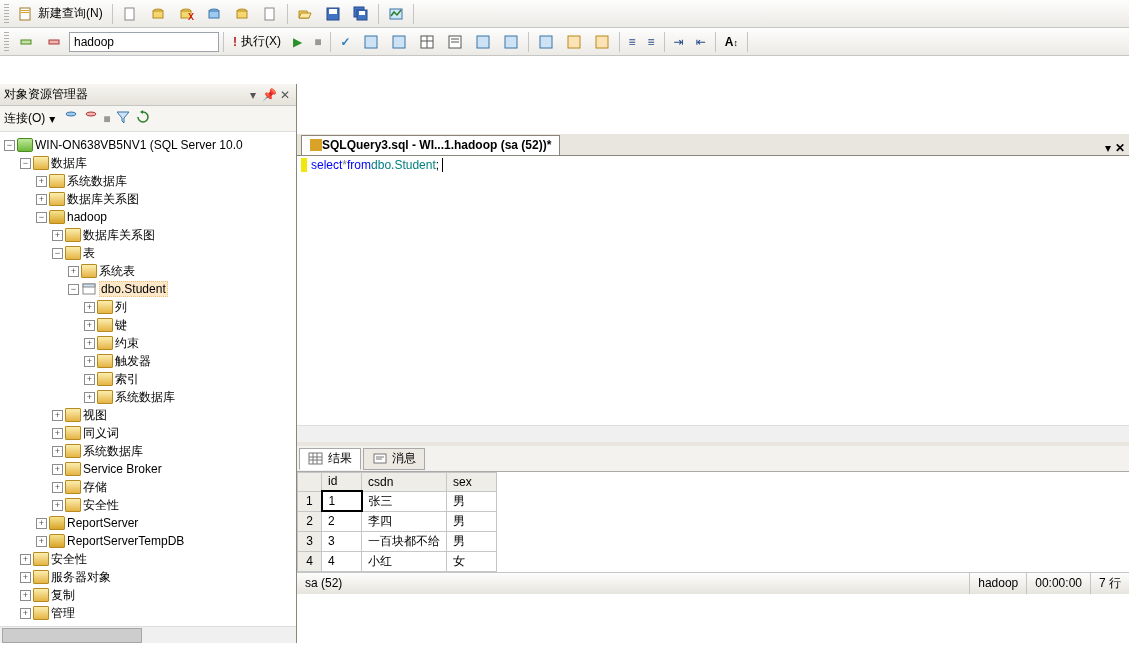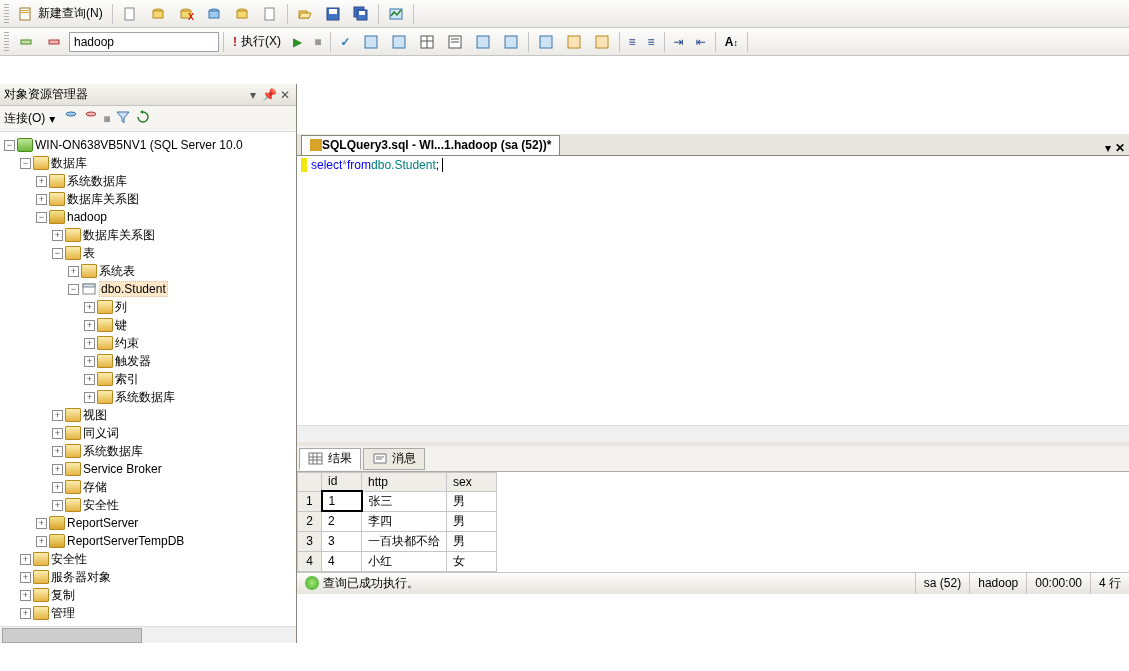--- a/index.html
+++ b/index.html
@@ -532,21 +532,21 @@
             </svg>
           <span>消息</span>
         </div>
       </div>
       <div class="grid">
         <table class="resgrid" id="results-table">
           <thead>
               <tr>
             <th class="rownum"></th>
             <th style="min-width:40px">id</th>
-            <th style="min-width:85px">http</th>
+            <th style="min-width:85px">csdn</th>
             <th style="min-width:50px">sex</th>
           </tr>
             </thead>
           <tbody id="results-body">
               <tr>
                 <td class="rownum">1</td>
     <td class="sel">1</td>
     <td>张三</td>
     <td>男</td>
               </tr>
@@ -565,24 +565,20 @@
               <tr>
                 <td class="rownum">4</td>
     <td class="">4</td>
     <td>小红</td>
     <td>女</td>
               </tr>
             </tbody>
         </table>
       </div>
       <div class="statusbar">
-        <div class="stcell">
-          <span class="status-ok"></span>
-          <span>查询已成功执行。</span>
-        </div>
         <div class="stcell">sa (52)</div>
         <div class="stcell">hadoop</div>
         <div class="stcell">00:00:00</div>
-        <div class="stcell">4 行</div>
+        <div class="stcell">7 行</div>
       </div>
     </div>
   </div>
 </div>
 
 </body></html>

